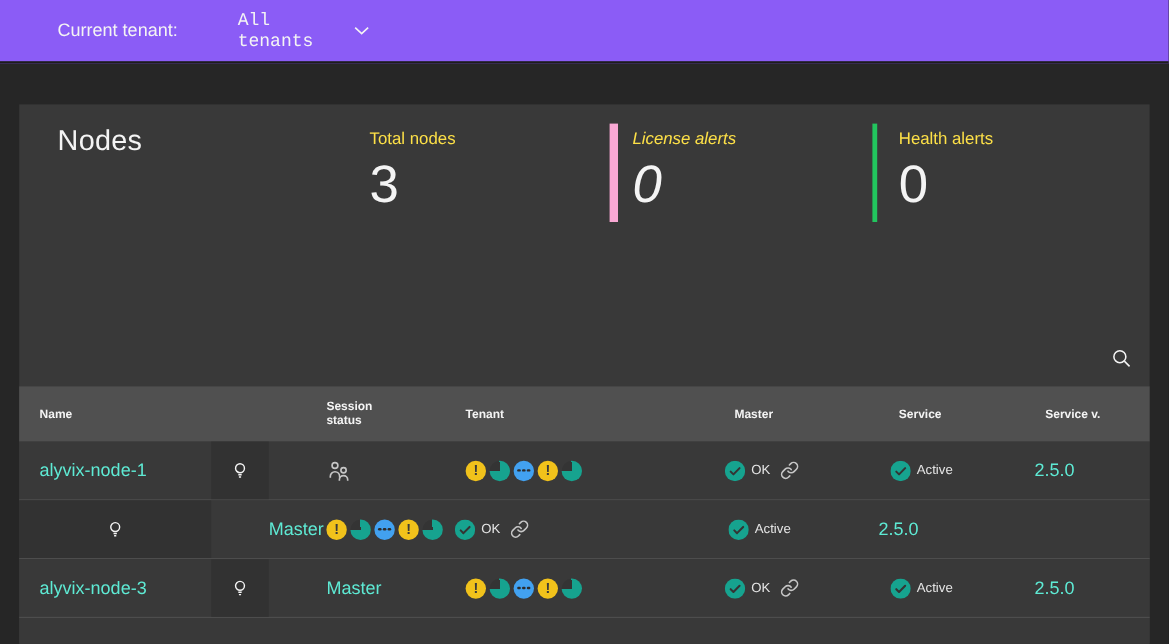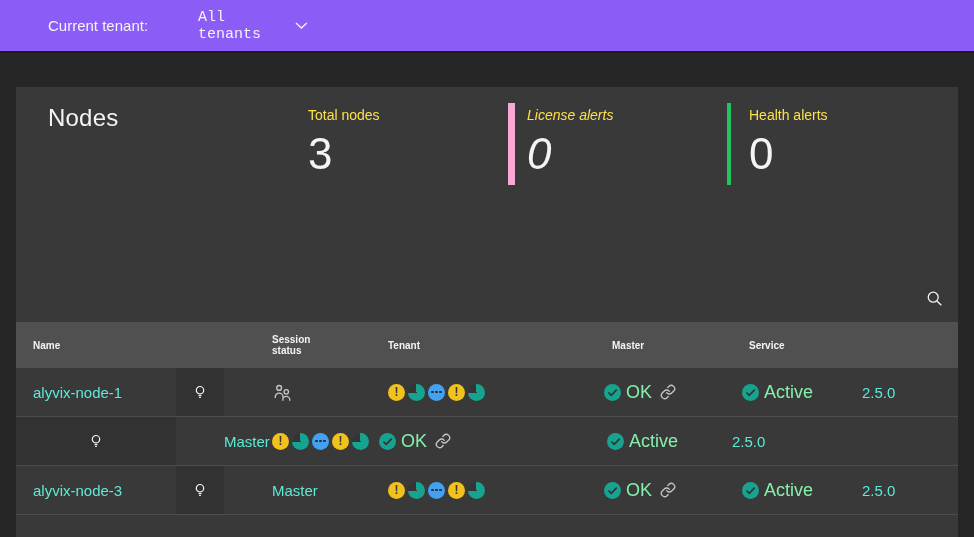--- a/index.html
+++ b/index.html
@@ -51,21 +51,21 @@
   .col-tenant { padding-left:48px; }
   .col-session{ padding-left:48px; gap:3px; }
   .col-health { padding-left:39px; gap:5px; }
   .col-license{ padding-left:42px; gap:5px; }
   .col-service{ padding-left:32px; }
   .thead .col-health { padding-left:47px; }
   .thead .col-license{ padding-left:49px; }
   .thead .col-service{ padding-left:41px; }
 
   .cell-text { font-size:15px; color:#5eead4; }
-  .status-text { font-size:18px; color:#86efac; }
+  .status-text { font-size:11px; color:#e5e5e5; }
 
   .bulb-cell { background:#323232; justify-content:center; cursor:pointer; }
   .bulb-btn { background:none; border:none; width:100%; height:100%;
     display:flex; align-items:center; justify-content:center; cursor:pointer; }
 
   
   .sicon { width:17px; height:17px; border-radius:50%; flex:0 0 17px;
     display:flex; align-items:center; justify-content:center; }
   .sicon.warn { background:#f1c21b; color:#3a3a3a; font-size:12px; font-weight:bold;
     line-height:17px; }
@@ -121,20 +121,21 @@
 
     <div class="table">
 
       <div class="tr thead">
         <div class="td col-name">Name</div>
         <div class="td"></div>
         <div class="td col-session">Session status</div>
         <div class="td col-tenant">Tenant</div>
         <div class="td col-health">Master</div>
         <div class="td col-license">Service</div>
+        <div class="td col-service">Service v.</div>
       </div>
 
       <div class="tr row">
         <div class="td col-name">
             <span class="cell-text">alyvix-node-1</span>
           </div>
         <div class="td bulb-cell">
           <button class="bulb-btn">
             <svg width="16" height="16" viewBox="0 0 16 16">
               <circle cx="8" cy="6.2" r="3.7" fill="none" stroke="#f4f4f4" stroke-width="1.2"></circle>

